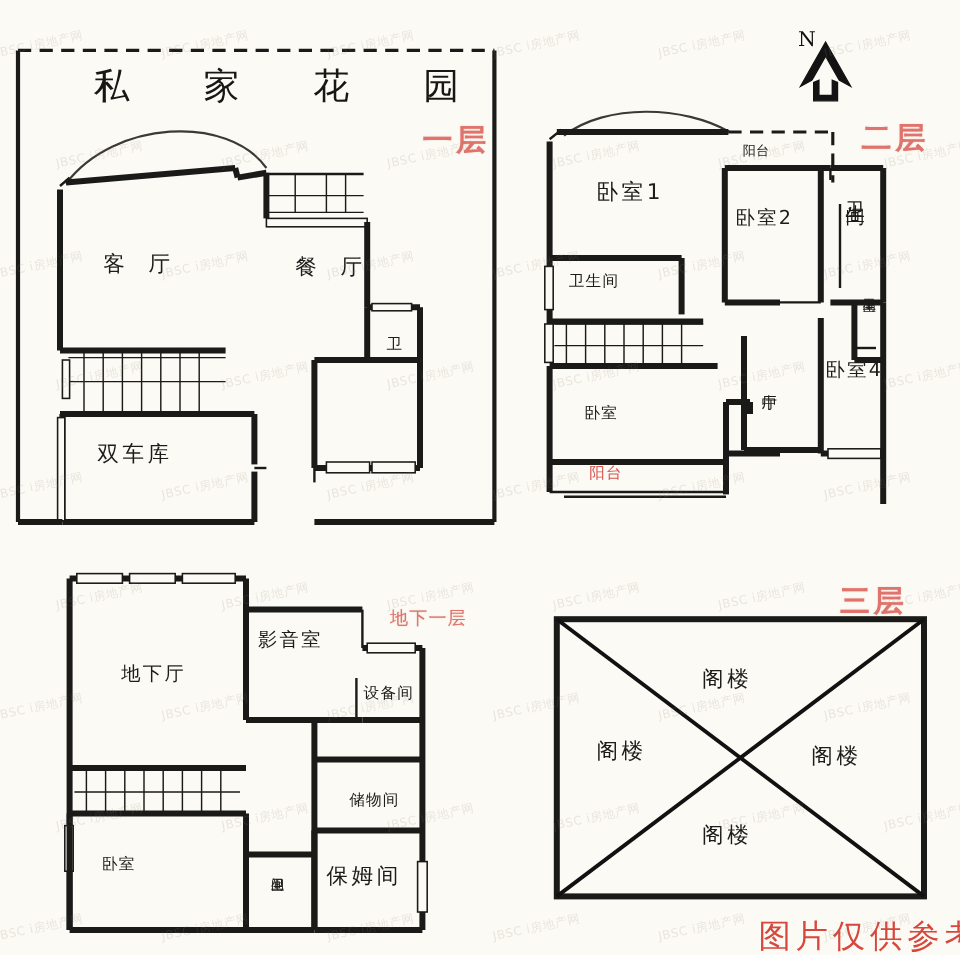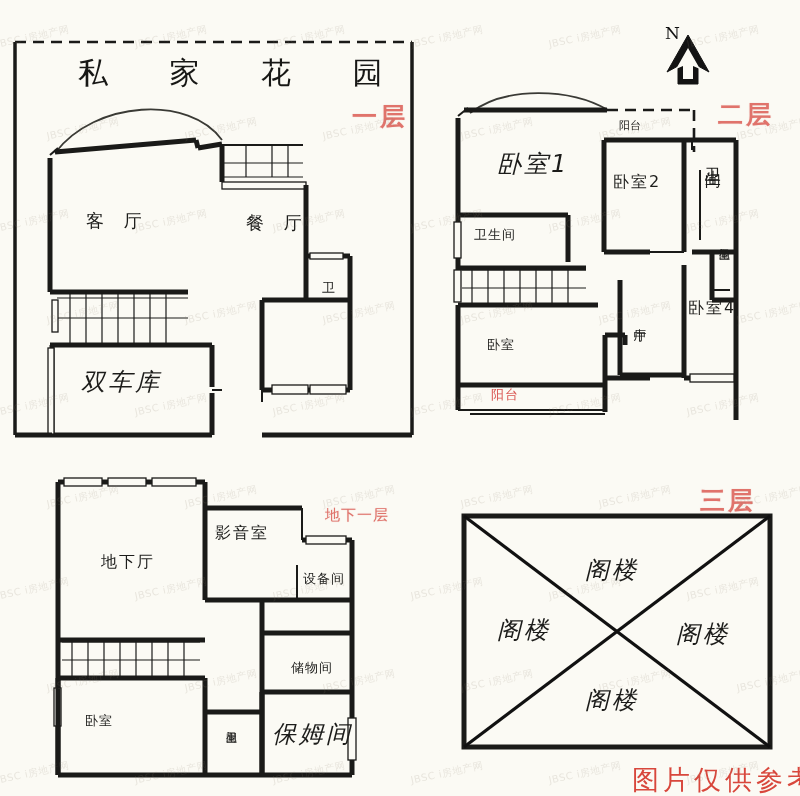--- a/index.html
+++ b/index.html
@@ -39,21 +39,21 @@
     line-height: 1;
     user-select: none;
   }
   .lbl-v {
     writing-mode: vertical-rl;
     text-orientation: upright;
     line-height: 1.04;
   }
   .garden-title { font-size: 30px; letter-spacing: 26px; color: #171715; }
   .room-xl  { font-size: 18px; letter-spacing: 7px; }
-  .room-lg  { font-size: 24px; letter-spacing: 3px; font-style: italic; }
+  .room-lg  { font-size: 18px; letter-spacing: 3px; }
   .room-md  { font-size: 16px; letter-spacing: 2px; }
   .room-sm  { font-size: 13px; letter-spacing: 1px; }
   .room-xs  { font-size: 11px; letter-spacing: 0px; }
 
   .floor-tag {
     position: absolute;
     color: #e0736b;
     font-size: 25px;
     font-weight: bold;
     letter-spacing: 3px;

